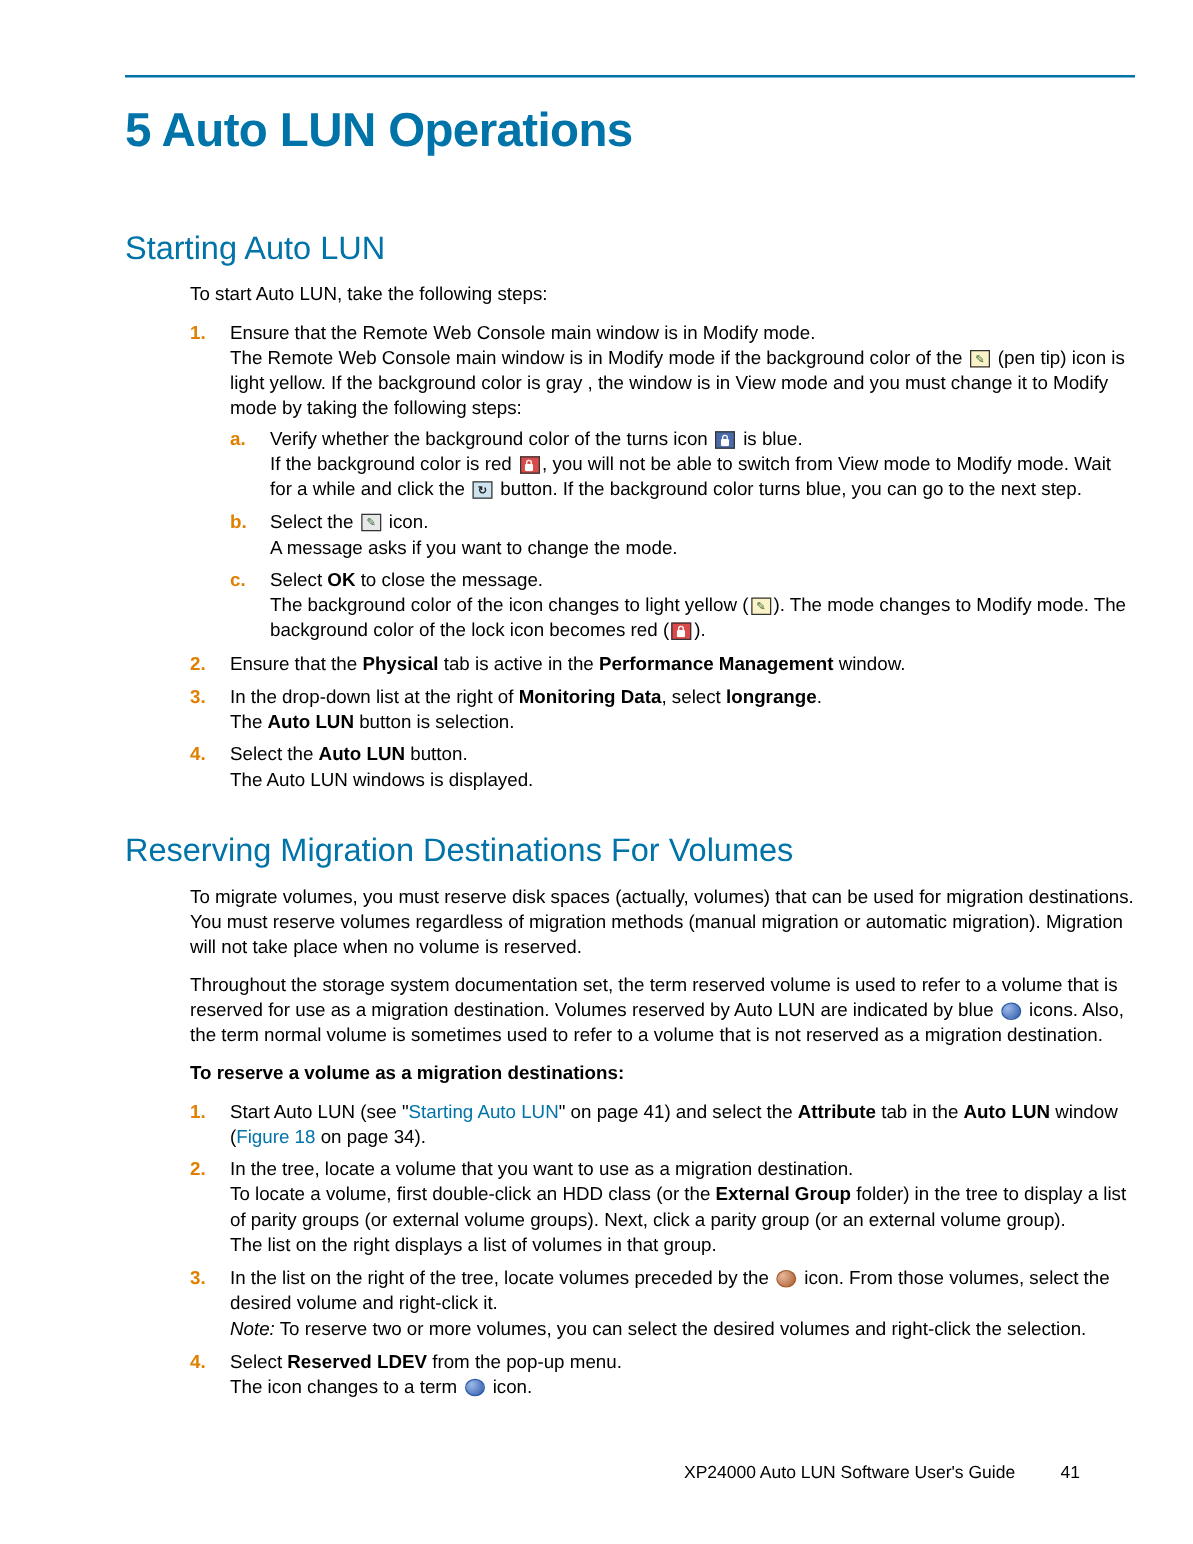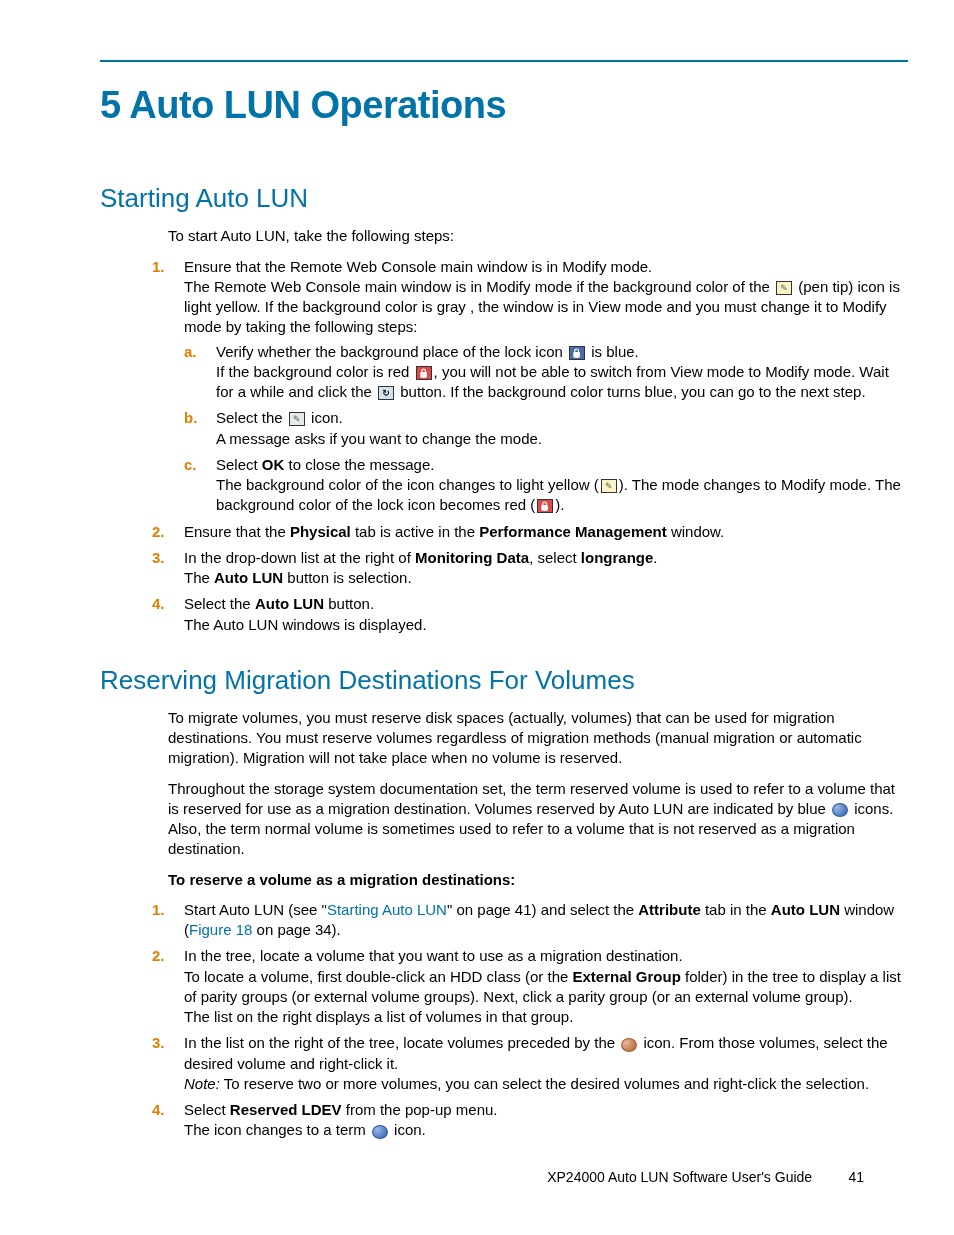--- a/index.html
+++ b/index.html
@@ -30,21 +30,21 @@
   }
   h2.section {
     color: #0073a8;
     font-size: 26px;
     font-weight: normal;
     margin: 0 0 10px 0;
   }
   .body-indent {
     margin-left: 52px;
   }
-  p { margin: 0 0 10px 16px; }
+  p { margin: 0 0 10px 0; }
   ol.num {
     list-style: none;
     padding: 0;
     margin: 0 0 10px 0;
   }
   ol.num > li {
     position: relative;
     padding-left: 32px;
     margin-bottom: 6px;
   }
@@ -136,21 +136,21 @@
 
     <ol class="num">
       <li>
         <span class="marker">1.</span>
         <span>Ensure that the Remote Web Console main window is in Modify mode.</span><br>
         <span>The Remote Web Console main window is in Modify mode if the background color of the </span><span class="icon icon-pen-yellow"></span><span> (pen tip) icon is light yellow. If the background color is gray , the window is in View mode and you must change it to Modify mode by taking the following steps:</span>
 
         <ol class="alpha">
           <li>
             <span class="marker">a.</span>
-            <span>Verify whether the background place of the lock icon </span><span class="icon icon-lock-blue"></span><span> is blue.</span><br>
+            <span>Verify whether the background color of the turns icon </span><span class="icon icon-lock-blue"></span><span> is blue.</span><br>
             <span>If the background color is red </span><span class="icon icon-lock-red"></span><span>, you will not be able to switch from View mode to Modify mode. Wait for a while and click the </span><span class="icon icon-refresh"></span><span> button. If the background color turns blue, you can go to the next step.</span>
           </li>
           <li>
             <span class="marker">b.</span>
             <span>Select the </span><span class="icon icon-pen-plain"></span><span> icon.</span><br>
             <span>A message asks if you want to change the mode.</span>
           </li>
           <li>
             <span class="marker">c.</span>
             <span>Select </span><span class="bold">OK</span><span> to close the message.</span><br>

